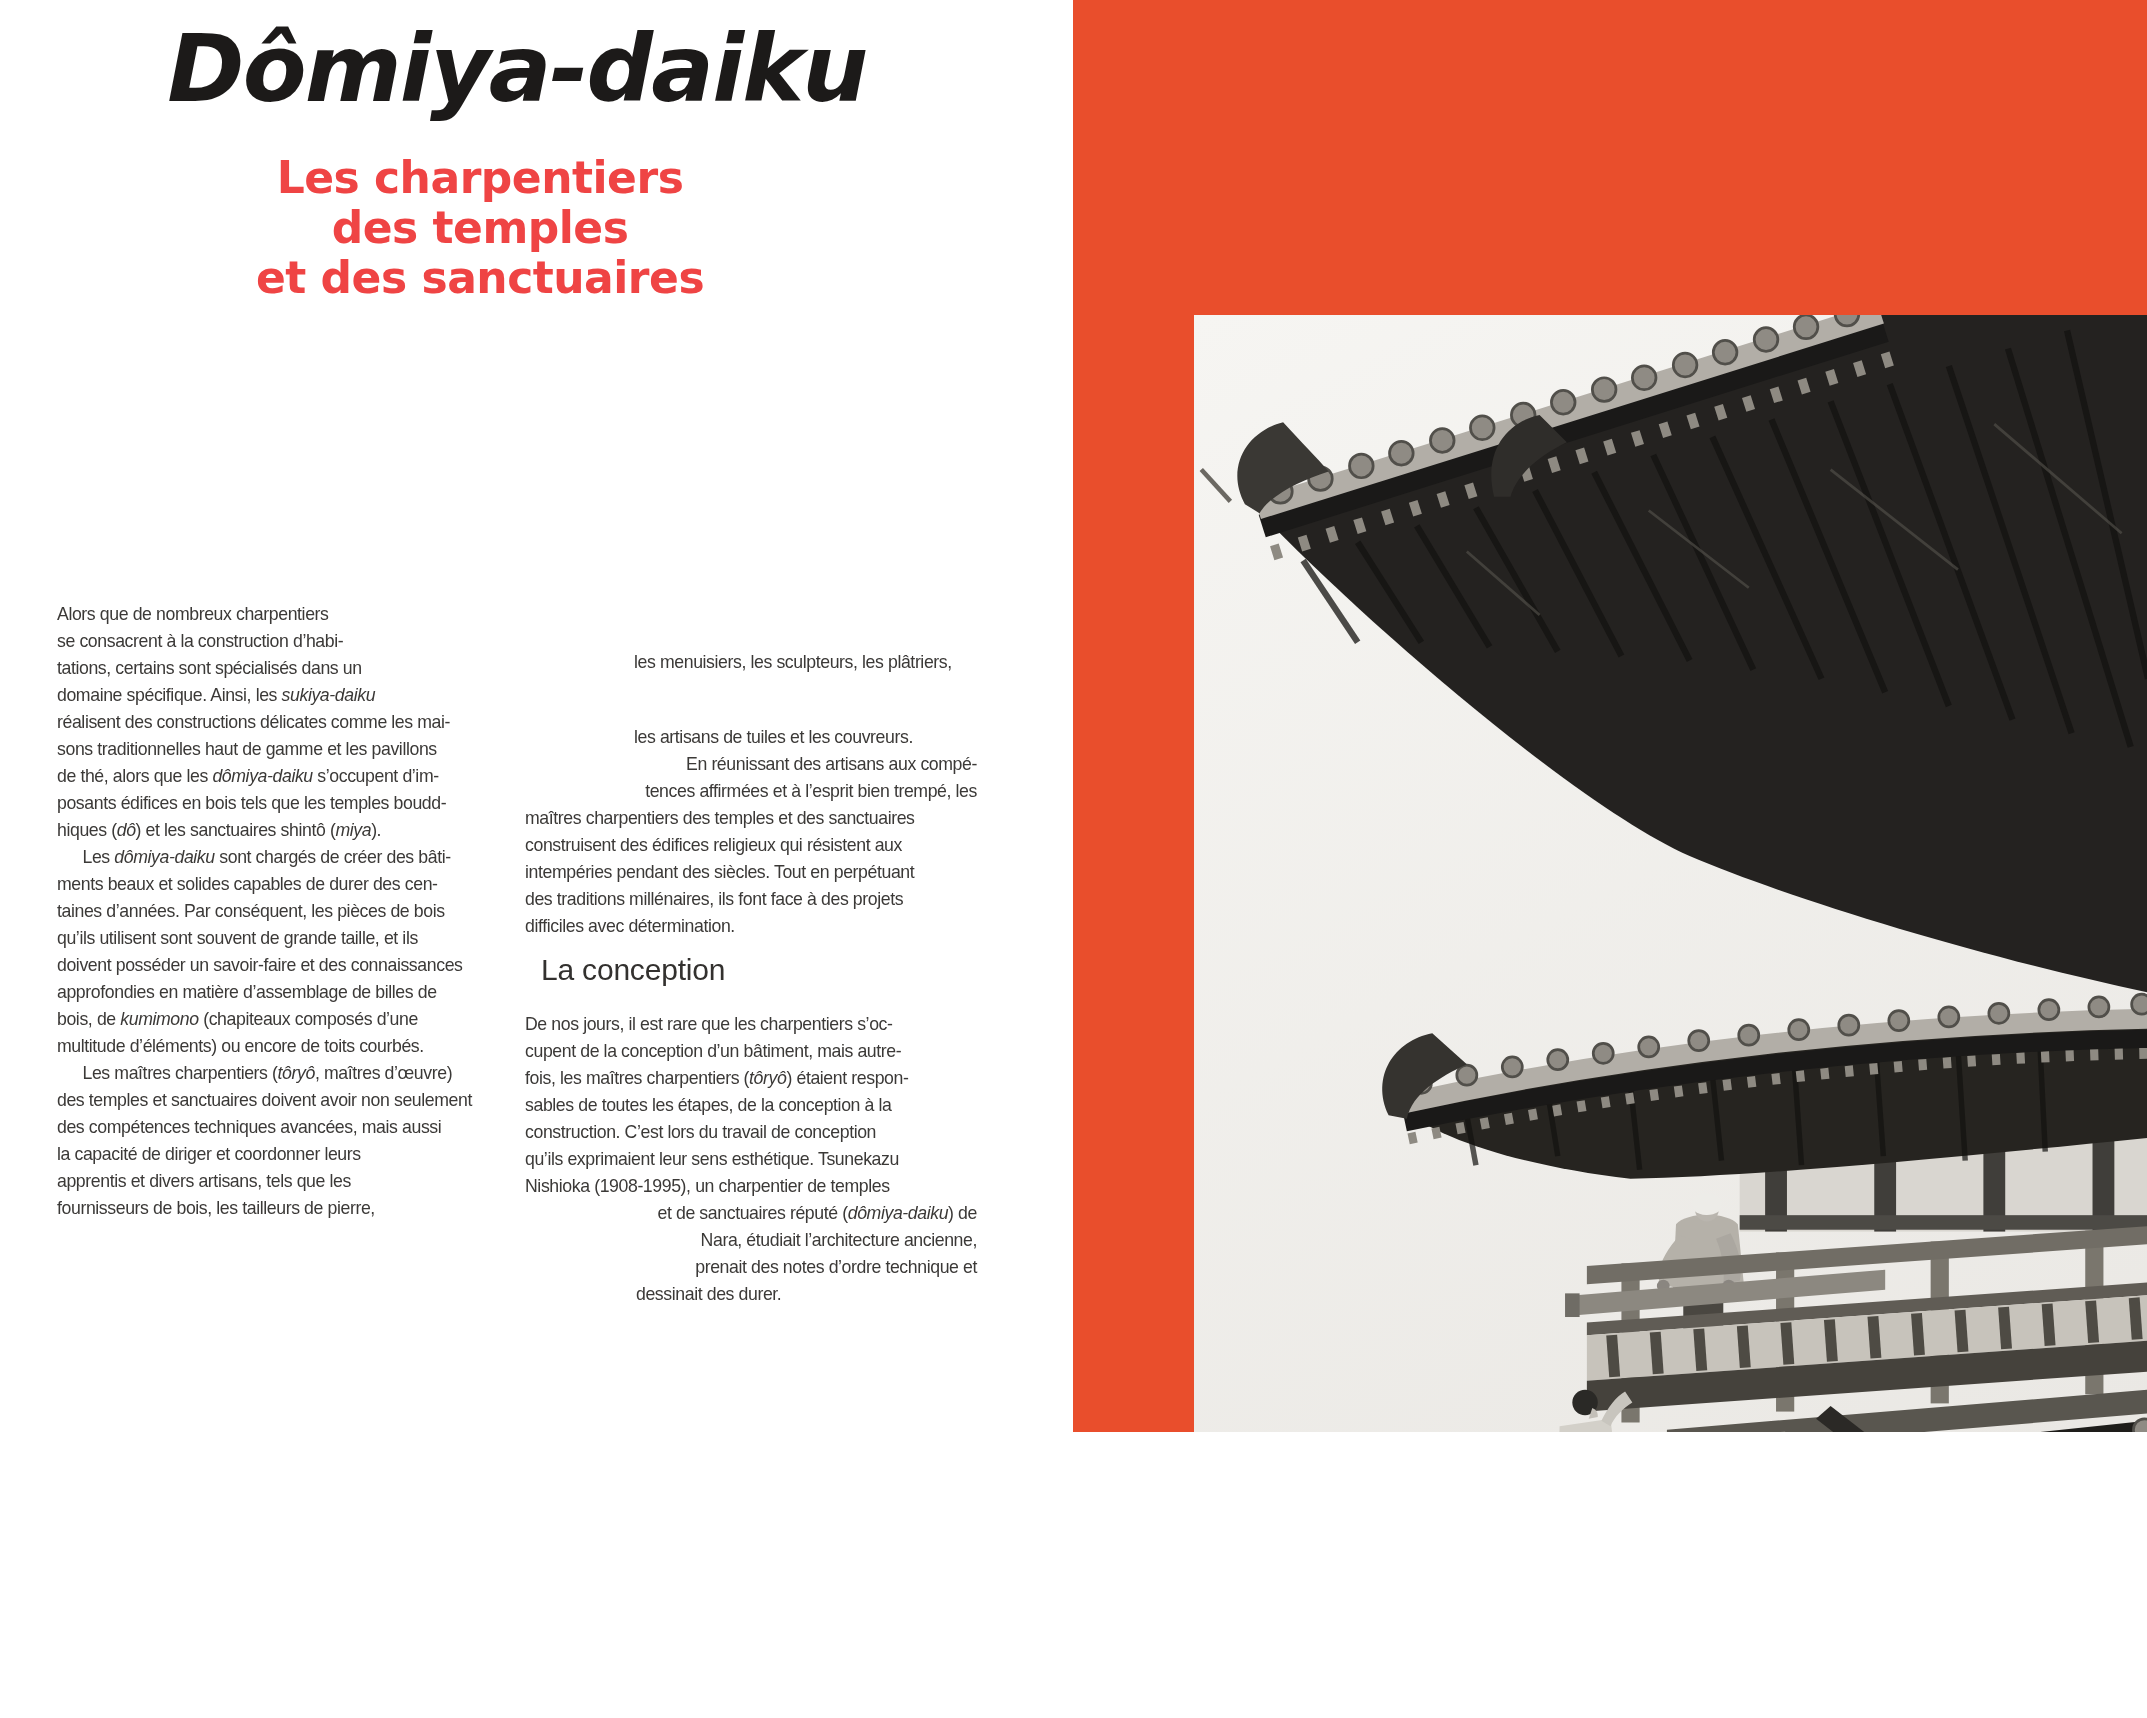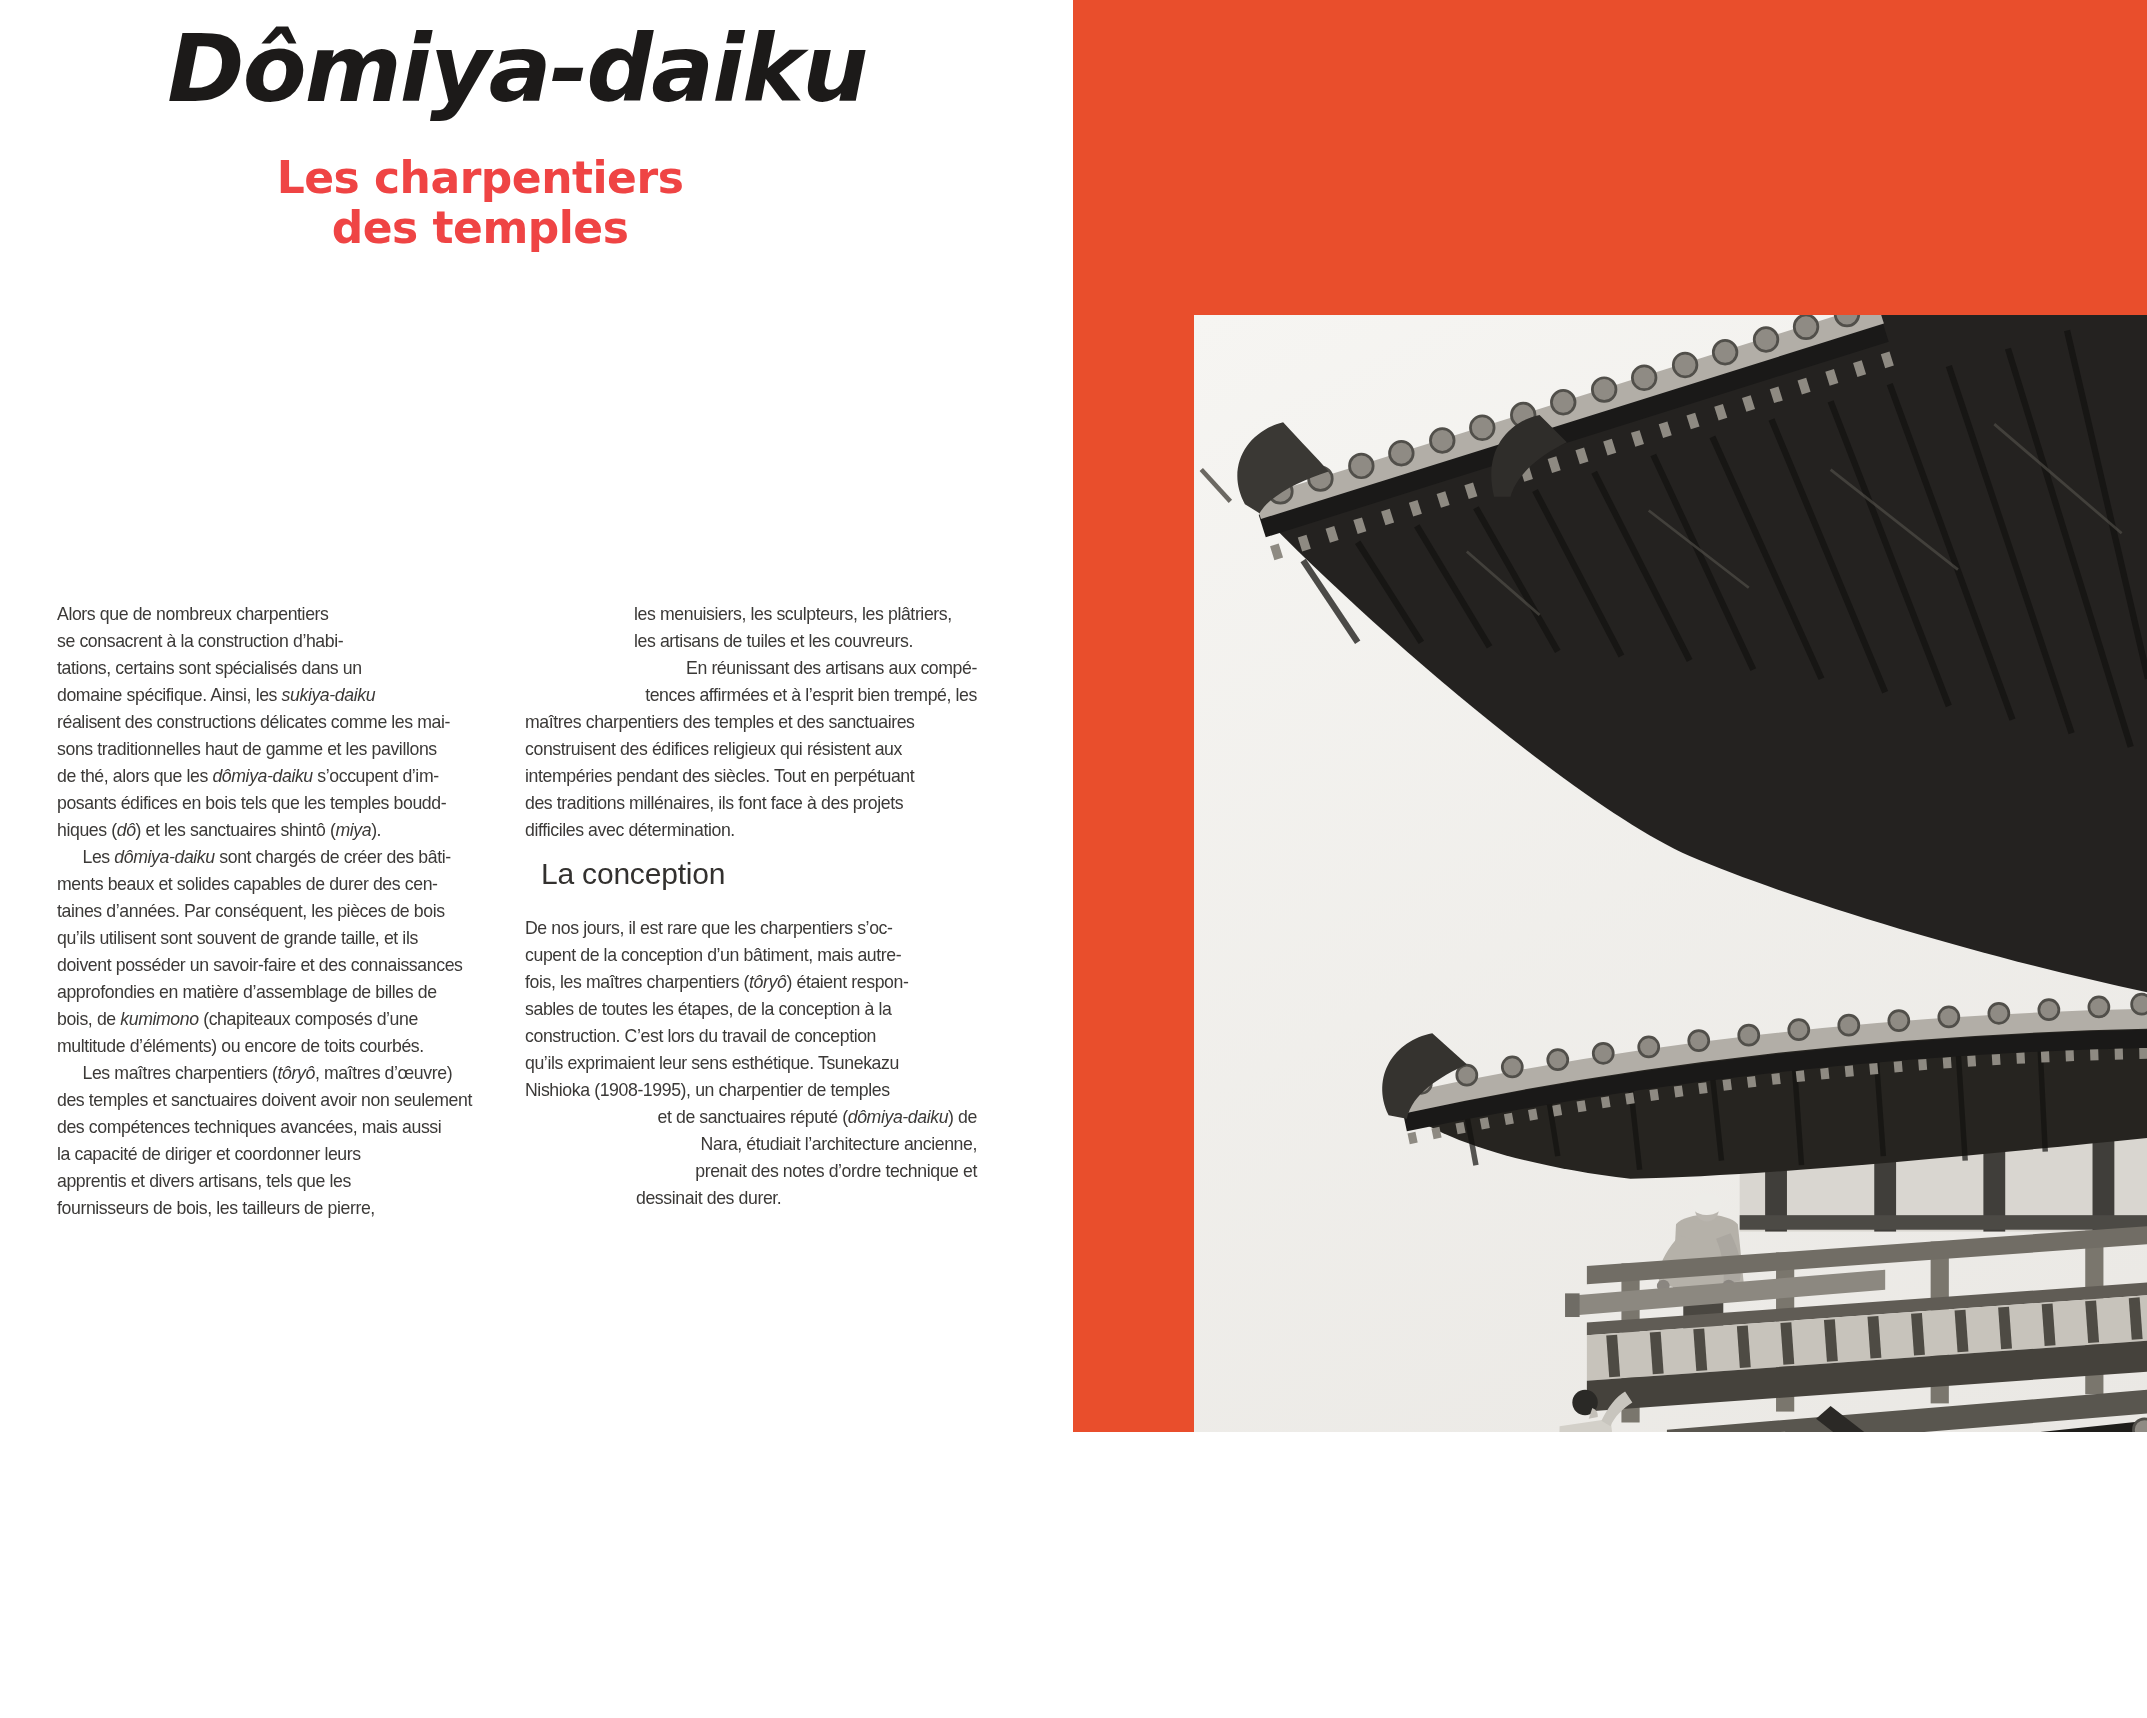--- a/index.html
+++ b/index.html
@@ -18,21 +18,21 @@
     position:absolute; left:57px; top:153px; width:846px; text-align:center;
     font-family:"DejaVu Sans", sans-serif; font-weight:bold;
     font-size:44px; line-height:50px; letter-spacing:-0.5px; color:#ef4444;
   }
   .col { position:absolute; top:601px; }
   .col1 { left:57px;  width:468px; }
   .col2 { left:525px; width:452px; }
   .ln { white-space:nowrap; height:27px; line-height:27px; font-size:17.7px; letter-spacing:-0.4px; }
   .ln em { font-style:italic; }
   .ind { padding-left:25.5px; }
-  .pl  { padding-left:109px; }
+  .pl  { padding-left:109px;margin-top:48px; }
   .pl2 { padding-left:111px; }
   .r   { text-align:right; }
   .heading {
     margin:9px 0 20px 16px; font-weight:400; font-size:30px; line-height:42px;
     letter-spacing:-0.2px; color:#33312f;
   }
   .caption {
     position:absolute; left:525px; top:1509px; width:452px; text-align:center;
     font-size:17.7px; line-height:26px; letter-spacing:-0.4px; color:#3b3937;
   }
@@ -51,20 +51,21 @@
 
 <div class="page">
 
   <section>
 
     <h1 class="title">Dômiya-daiku</h1>
 
     <div class="subtitle">
       <div>Les charpentiers</div>
       <div>des temples</div>
+      <div>et des sanctuaires</div>
     </div>
 
     <div class="col col1">
       <div class="ln">Alors que de nombreux charpentiers</div>
       <div class="ln">se consacrent à la construction d’habi-</div>
       <div class="ln">tations, certains sont spécialisés dans un</div>
       <div class="ln">domaine spécifique. Ainsi, les <em>sukiya-daiku</em></div>
       <div class="ln">réalisent des constructions délicates comme les mai-</div>
       <div class="ln">sons traditionnelles haut de gamme et les pavillons</div>
       <div class="ln">de thé, alors que les <em>dômiya-daiku</em> s’occupent d’im-</div>

